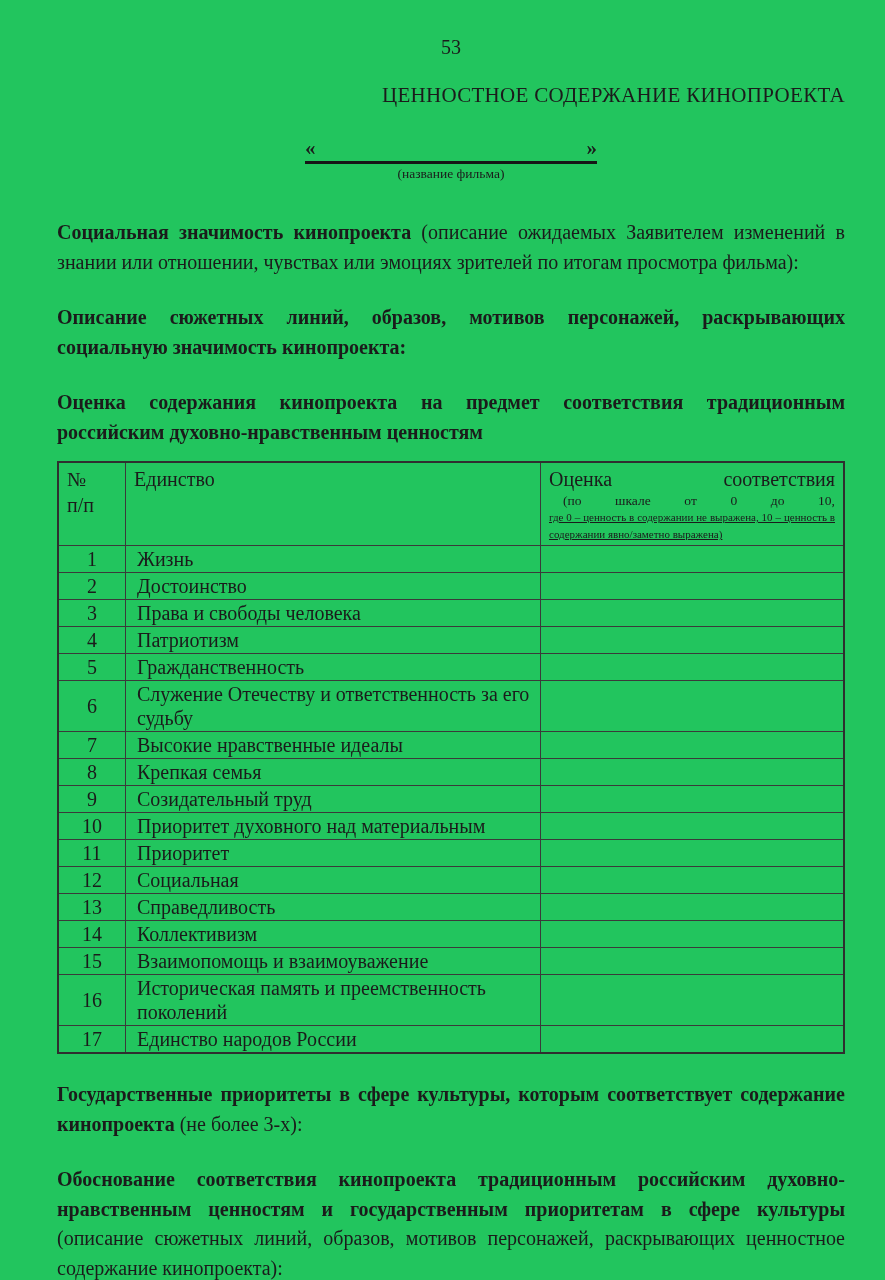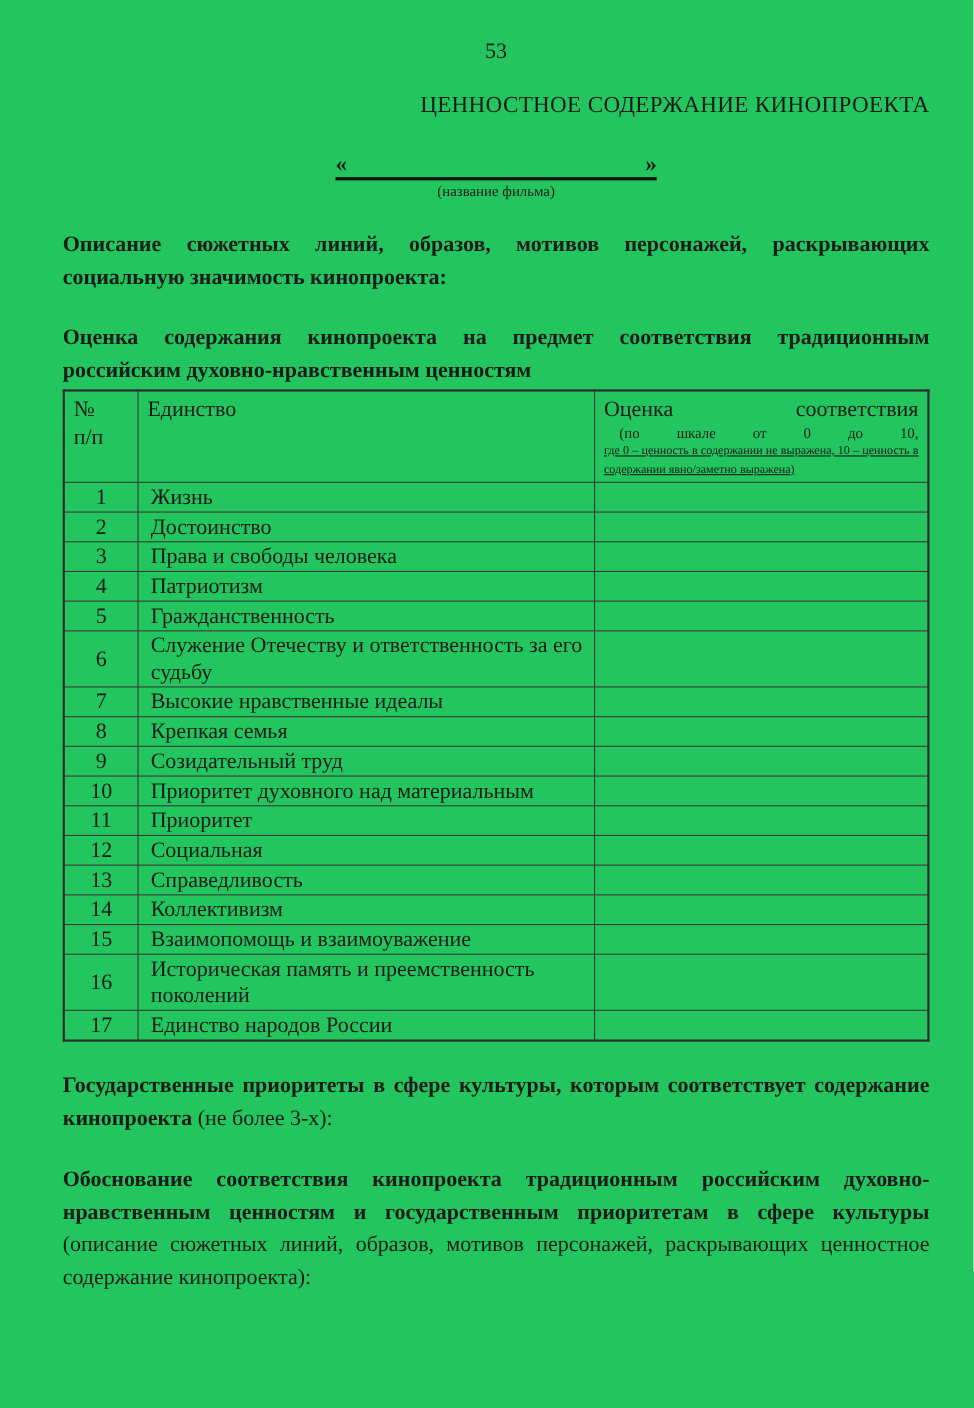--- a/index.html
+++ b/index.html
@@ -43,21 +43,21 @@
   }
   .para{
     margin:26px 0 0 0;
     font-size:20px;
     line-height:29.5px;
     text-align:justify;
   }
   .para .lead{font-weight:bold;}
   .para.first{margin-top:36px;}
   .para.all-bold{font-weight:bold;}
-  .para.table-caption{margin-bottom:2px;font-family:Liberation Serif, serif;}
+  .para.table-caption{margin-bottom:14px;font-family:Liberation Serif, serif;}
 
   table.values{
     width:100%;
     border-collapse:collapse;
     border:2px solid #2f2f2f;
   }
   table.values th,table.values td{
     border:1px solid #3a3a3a;
     font-weight:normal;
   }
@@ -111,20 +111,21 @@
 
   <div class="film-title-block">
     <span class="film-line">
         <span>«</span>
         <span></span>
         <span>»</span>
       </span>
     <div class="film-caption">(название фильма)</div>
   </div>
 
+  <p class="para first"><span class="lead">Социальная значимость кинопроекта</span><span> (описание ожидаемых Заявителем изменений в знании или отношении, чувствах или эмоциях зрителей по итогам просмотра фильма):</span></p>
 
   <p class="para all-bold">Описание сюжетных линий, образов, мотивов персонажей, раскрывающих социальную значимость кинопроекта:</p>
 
   <p class="para all-bold table-caption">Оценка содержания кинопроекта на предмет соответствия традиционным российским духовно-нравственным ценностям</p>
 
   <table class="values">
     <thead>
       <tr>
         <th class="col-num"><span class="num-header">№
 п/п</span></th>

